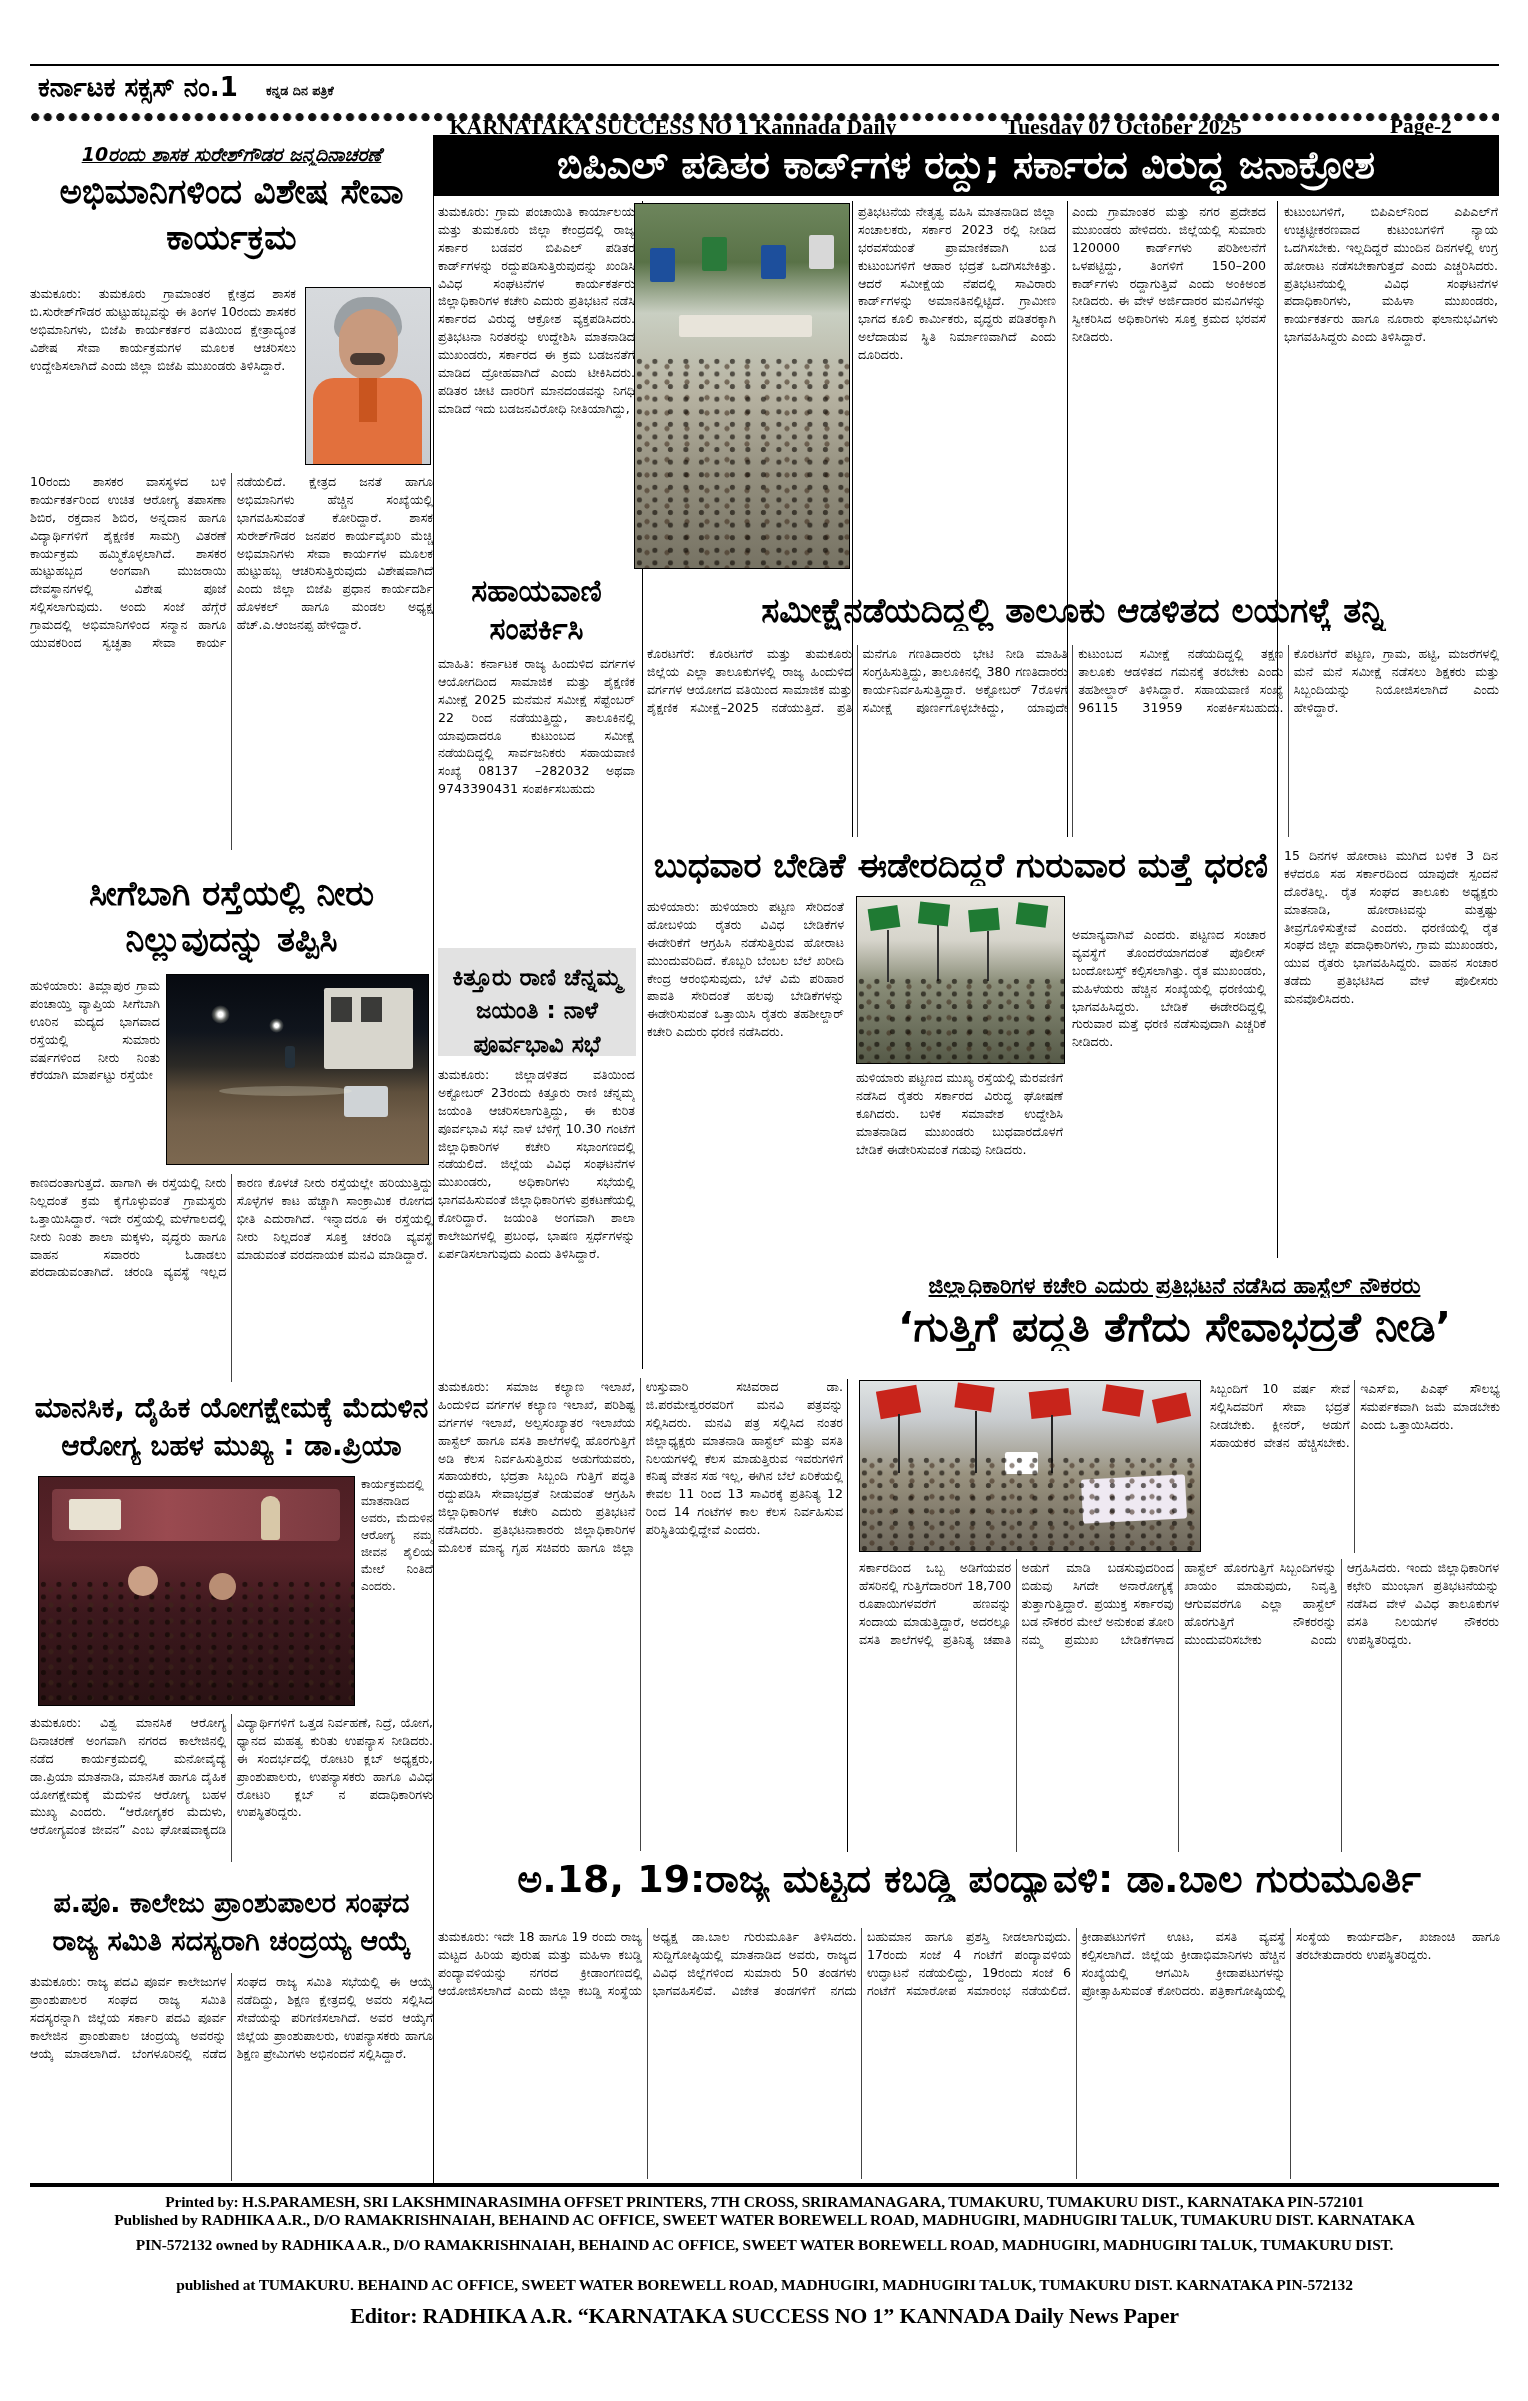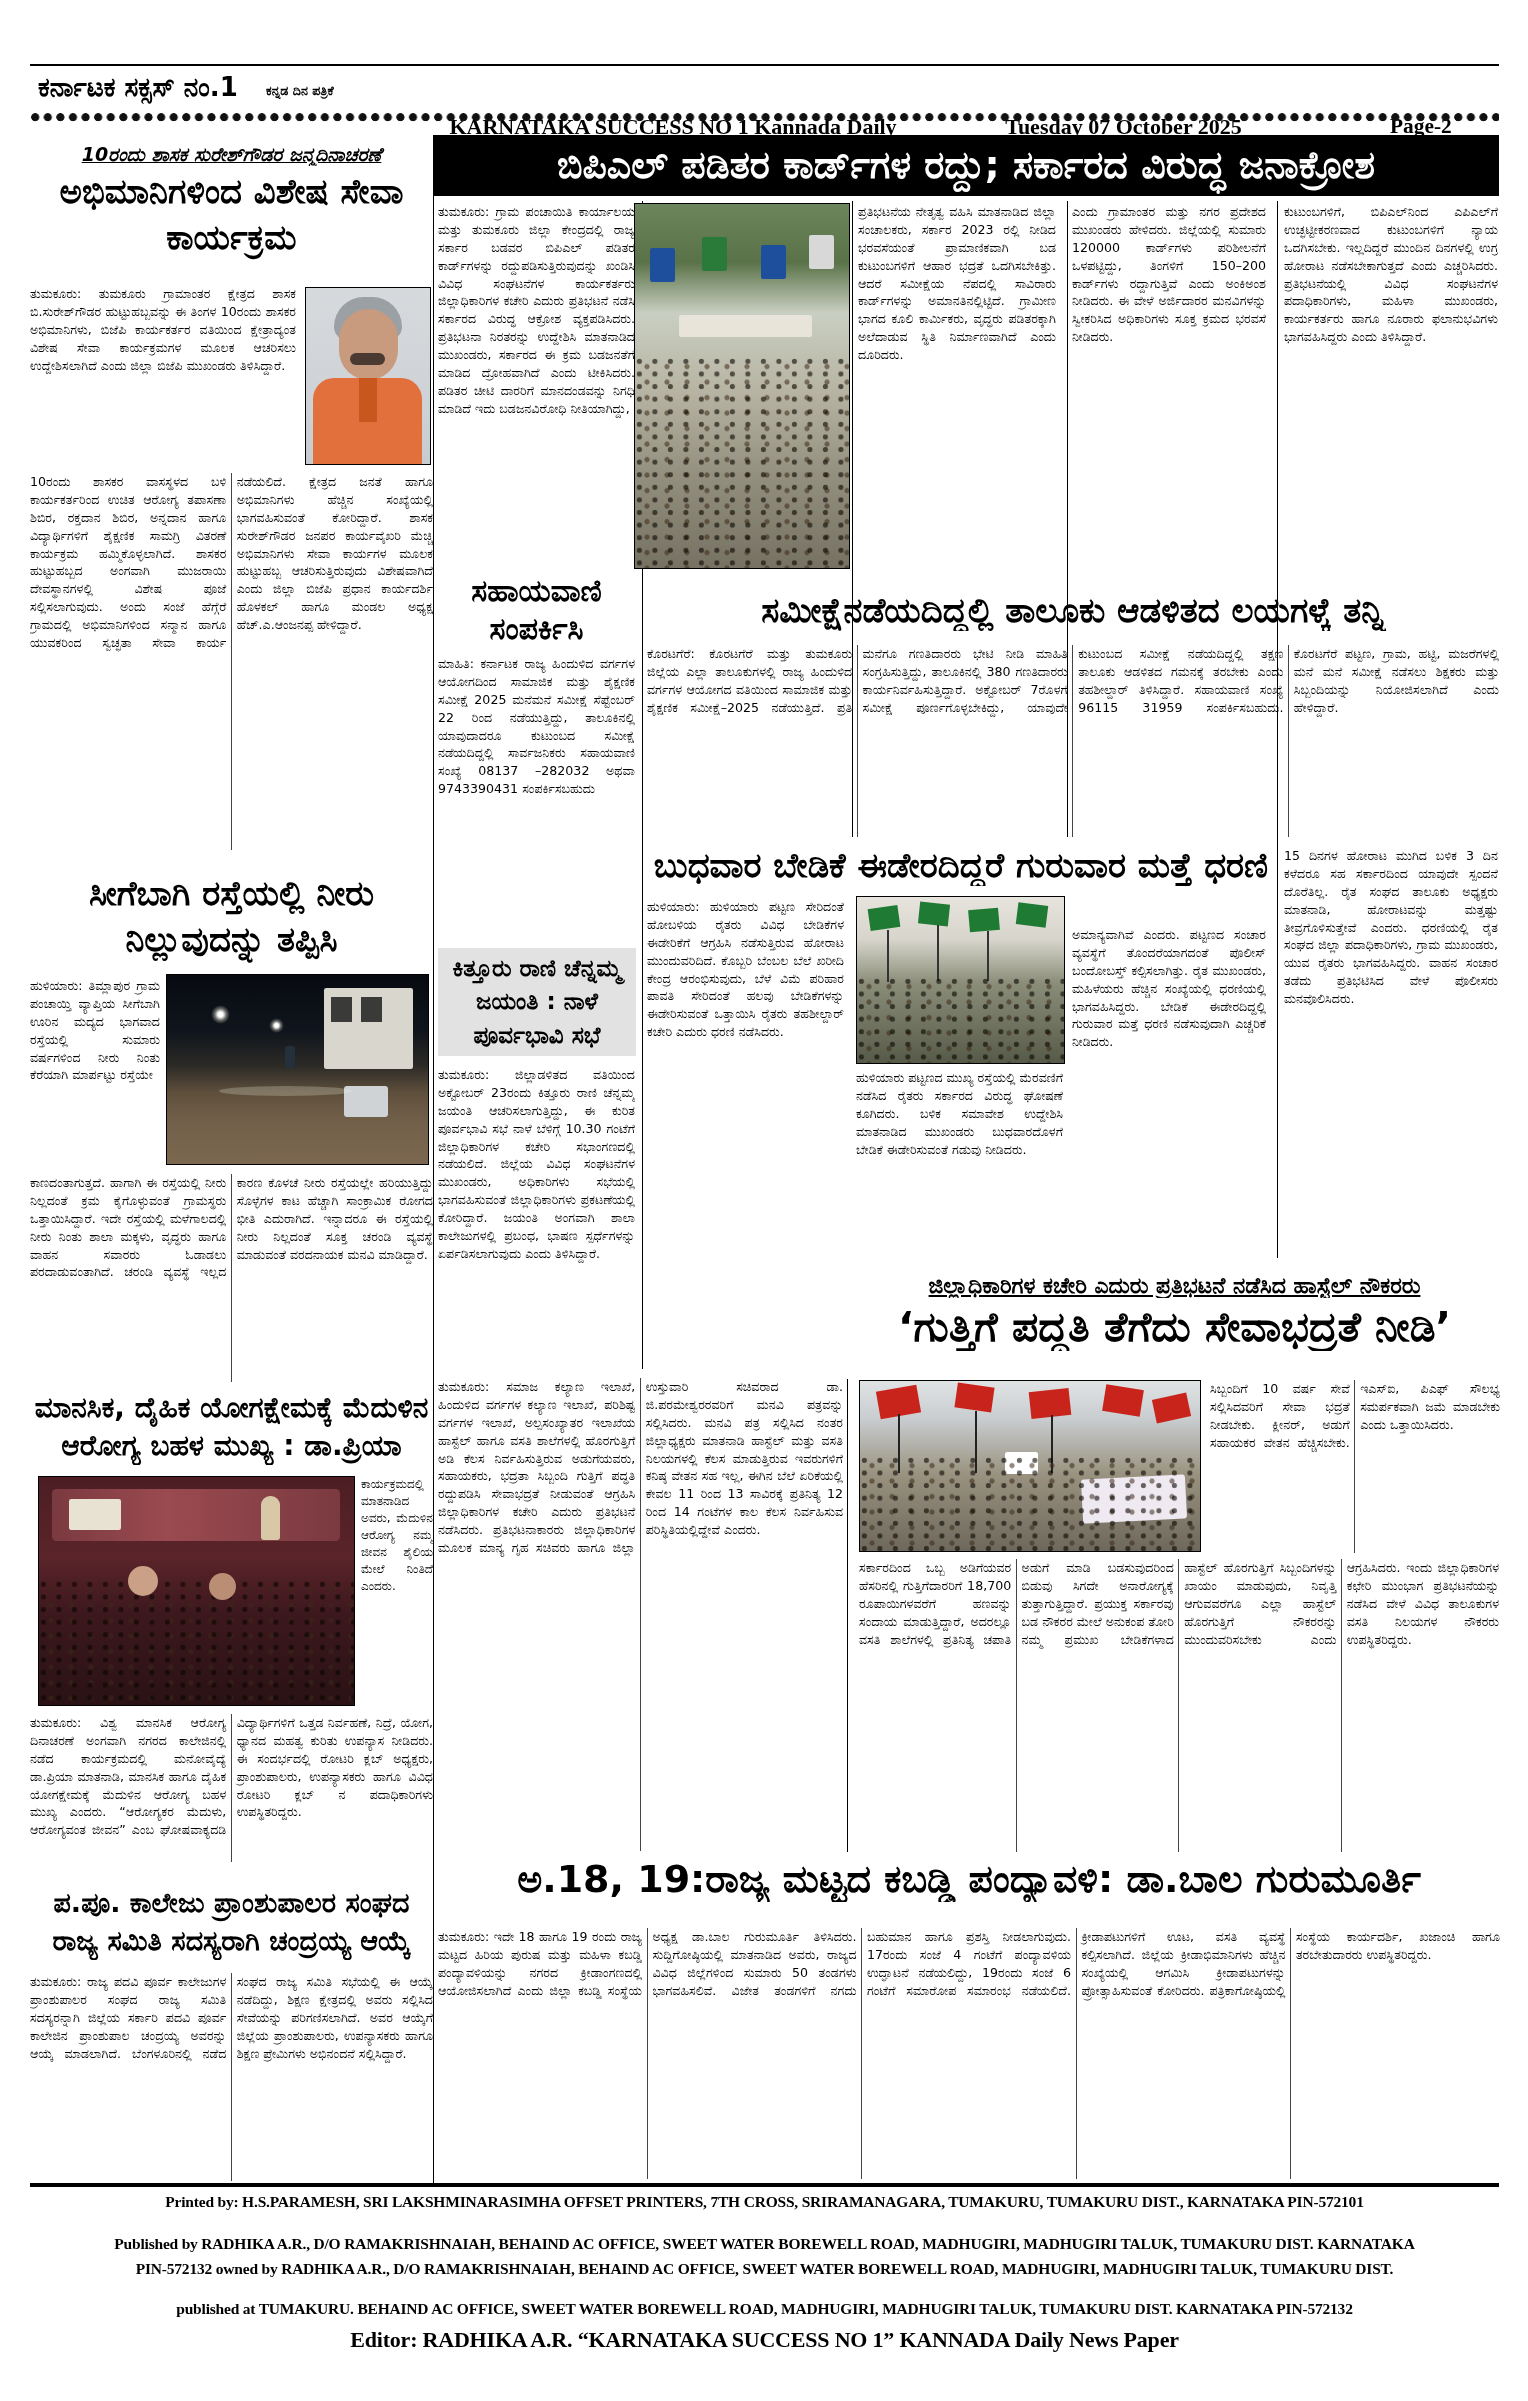--- a/index.html
+++ b/index.html
@@ -102,21 +102,21 @@
   </div>
   <div class="abs hl" style="left:438px;top:572px;width:197px;font-size:30px;line-height:1.25;">ಸಹಾಯವಾಣಿ ಸಂಪರ್ಕಿಸಿ</div>
   <div class="abs k" style="left:438px;top:655px;width:197px;height:285px;">ಮಾಹಿತಿ: ಕರ್ನಾಟಕ ರಾಜ್ಯ ಹಿಂದುಳಿದ ವರ್ಗಗಳ ಆಯೋಗದಿಂದ ಸಾಮಾಜಿಕ ಮತ್ತು ಶೈಕ್ಷಣಿಕ ಸಮೀಕ್ಷೆ 2025 ಮನೆಮನೆ ಸಮೀಕ್ಷೆ ಸೆಪ್ಟೆಂಬರ್ 22 ರಿಂದ ನಡೆಯುತ್ತಿದ್ದು, ತಾಲೂಕಿನಲ್ಲಿ ಯಾವುದಾದರೂ ಕುಟುಂಬದ ಸಮೀಕ್ಷೆ ನಡೆಯದಿದ್ದಲ್ಲಿ ಸಾರ್ವಜನಿಕರು ಸಹಾಯವಾಣಿ ಸಂಖ್ಯೆ 08137 –282032 ಅಥವಾ 9743390431 ಸಂಪರ್ಕಿಸಬಹುದು</div>
   <div class="abs k" style="left:858px;top:203px;width:198px;height:380px;">ಪ್ರತಿಭಟನೆಯ ನೇತೃತ್ವ ವಹಿಸಿ ಮಾತನಾಡಿದ ಜಿಲ್ಲಾ ಸಂಚಾಲಕರು, ಸರ್ಕಾರ 2023 ರಲ್ಲಿ ನೀಡಿದ ಭರವಸೆಯಂತೆ ಪ್ರಾಮಾಣಿಕವಾಗಿ ಬಡ ಕುಟುಂಬಗಳಿಗೆ ಆಹಾರ ಭದ್ರತೆ ಒದಗಿಸಬೇಕಿತ್ತು. ಆದರೆ ಸಮೀಕ್ಷೆಯ ನೆಪದಲ್ಲಿ ಸಾವಿರಾರು ಕಾರ್ಡ್‌ಗಳನ್ನು ಅಮಾನತಿನಲ್ಲಿಟ್ಟಿದೆ. ಗ್ರಾಮೀಣ ಭಾಗದ ಕೂಲಿ ಕಾರ್ಮಿಕರು, ವೃದ್ಧರು ಪಡಿತರಕ್ಕಾಗಿ ಅಲೆದಾಡುವ ಸ್ಥಿತಿ ನಿರ್ಮಾಣವಾಗಿದೆ ಎಂದು ದೂರಿದರು.</div>
   <div class="abs k" style="left:1072px;top:203px;width:194px;height:380px;">ಎಂದು ಗ್ರಾಮಾಂತರ ಮತ್ತು ನಗರ ಪ್ರದೇಶದ ಮುಖಂಡರು ಹೇಳಿದರು. ಜಿಲ್ಲೆಯಲ್ಲಿ ಸುಮಾರು 120000 ಕಾರ್ಡ್‌ಗಳು ಪರಿಶೀಲನೆಗೆ ಒಳಪಟ್ಟಿದ್ದು, ತಿಂಗಳಿಗೆ 150–200 ಕಾರ್ಡ್‌ಗಳು ರದ್ದಾಗುತ್ತಿವೆ ಎಂದು ಅಂಕಿಅಂಶ ನೀಡಿದರು. ಈ ವೇಳೆ ಅರ್ಜಿದಾರರ ಮನವಿಗಳನ್ನು ಸ್ವೀಕರಿಸಿದ ಅಧಿಕಾರಿಗಳು ಸೂಕ್ತ ಕ್ರಮದ ಭರವಸೆ ನೀಡಿದರು.</div>
   <div class="abs k" style="left:1284px;top:203px;width:214px;height:380px;">ಕುಟುಂಬಗಳಿಗೆ, ಬಿಪಿಎಲ್‌ನಿಂದ ಎಪಿಎಲ್‌ಗೆ ಉಚ್ಛಟ್ಟೀಕರಣವಾದ ಕುಟುಂಬಗಳಿಗೆ ನ್ಯಾಯ ಒದಗಿಸಬೇಕು. ಇಲ್ಲದಿದ್ದರೆ ಮುಂದಿನ ದಿನಗಳಲ್ಲಿ ಉಗ್ರ ಹೋರಾಟ ನಡೆಸಬೇಕಾಗುತ್ತದೆ ಎಂದು ಎಚ್ಚರಿಸಿದರು. ಪ್ರತಿಭಟನೆಯಲ್ಲಿ ವಿವಿಧ ಸಂಘಟನೆಗಳ ಪದಾಧಿಕಾರಿಗಳು, ಮಹಿಳಾ ಮುಖಂಡರು, ಕಾರ್ಯಕರ್ತರು ಹಾಗೂ ನೂರಾರು ಫಲಾನುಭವಿಗಳು ಭಾಗವಹಿಸಿದ್ದರು ಎಂದು ತಿಳಿಸಿದ್ದಾರೆ.</div>
 
   <div class="abs hl" style="left:647px;top:590px;width:852px;font-size:34px;white-space:nowrap;">ಸಮೀಕ್ಷೆನಡೆಯದಿದ್ದಲ್ಲಿ ತಾಲೂಕು ಆಡಳಿತದ ಲಯಗಳ್ಕೆ ತನ್ನಿ</div>
   <div class="abs k c4" style="left:647px;top:645px;width:852px;height:192px;">ಕೊರಟಗೆರೆ: ಕೊರಟಗೆರೆ ಮತ್ತು ತುಮಕೂರು ಜಿಲ್ಲೆಯ ಎಲ್ಲಾ ತಾಲೂಕುಗಳಲ್ಲಿ ರಾಜ್ಯ ಹಿಂದುಳಿದ ವರ್ಗಗಳ ಆಯೋಗದ ವತಿಯಿಂದ ಸಾಮಾಜಿಕ ಮತ್ತು ಶೈಕ್ಷಣಿಕ ಸಮೀಕ್ಷೆ–2025 ನಡೆಯುತ್ತಿದೆ. ಪ್ರತಿ ಮನೆಗೂ ಗಣತಿದಾರರು ಭೇಟಿ ನೀಡಿ ಮಾಹಿತಿ ಸಂಗ್ರಹಿಸುತ್ತಿದ್ದು, ತಾಲೂಕಿನಲ್ಲಿ 380 ಗಣತಿದಾರರು ಕಾರ್ಯನಿರ್ವಹಿಸುತ್ತಿದ್ದಾರೆ. ಅಕ್ಟೋಬರ್ 7ರೊಳಗೆ ಸಮೀಕ್ಷೆ ಪೂರ್ಣಗೊಳ್ಳಬೇಕಿದ್ದು, ಯಾವುದೇ ಕುಟುಂಬದ ಸಮೀಕ್ಷೆ ನಡೆಯದಿದ್ದಲ್ಲಿ ತಕ್ಷಣ ತಾಲೂಕು ಆಡಳಿತದ ಗಮನಕ್ಕೆ ತರಬೇಕು ಎಂದು ತಹಶೀಲ್ದಾರ್ ತಿಳಿಸಿದ್ದಾರೆ. ಸಹಾಯವಾಣಿ ಸಂಖ್ಯೆ 96115 31959 ಸಂಪರ್ಕಿಸಬಹುದು. ಕೊರಟಗೆರೆ ಪಟ್ಟಣ, ಗ್ರಾಮ, ಹಟ್ಟಿ, ಮಜರೆಗಳಲ್ಲಿ ಮನೆ ಮನೆ ಸಮೀಕ್ಷೆ ನಡೆಸಲು ಶಿಕ್ಷಕರು ಮತ್ತು ಸಿಬ್ಬಂದಿಯನ್ನು ನಿಯೋಜಿಸಲಾಗಿದೆ ಎಂದು ಹೇಳಿದ್ದಾರೆ.</div>
 
-  <div class="abs graybox" style="left:438px;top:948px;width:198px;height:108px;font-size:23px;line-height:1.45;padding-top:4px;box-sizing:border-box;">ಕಿತ್ತೂರು ರಾಣಿ ಚೆನ್ನಮ್ಮ ಜಯಂತಿ : ನಾಳೆ ಪೂರ್ವಭಾವಿ ಸಭೆ</div>
+  <div class="abs graybox" style="left:438px;top:948px;width:198px;height:108px;font-size:23px;line-height:1.45;padding-top:13px;box-sizing:border-box;">ಕಿತ್ತೂರು ರಾಣಿ ಚೆನ್ನಮ್ಮ ಜಯಂತಿ : ನಾಳೆ ಪೂರ್ವಭಾವಿ ಸಭೆ</div>
   <div class="abs k" style="left:438px;top:1066px;width:197px;height:302px;">ತುಮಕೂರು: ಜಿಲ್ಲಾಡಳಿತದ ವತಿಯಿಂದ ಅಕ್ಟೋಬರ್ 23ರಂದು ಕಿತ್ತೂರು ರಾಣಿ ಚೆನ್ನಮ್ಮ ಜಯಂತಿ ಆಚರಿಸಲಾಗುತ್ತಿದ್ದು, ಈ ಕುರಿತ ಪೂರ್ವಭಾವಿ ಸಭೆ ನಾಳೆ ಬೆಳಿಗ್ಗೆ 10.30 ಗಂಟೆಗೆ ಜಿಲ್ಲಾಧಿಕಾರಿಗಳ ಕಚೇರಿ ಸಭಾಂಗಣದಲ್ಲಿ ನಡೆಯಲಿದೆ. ಜಿಲ್ಲೆಯ ವಿವಿಧ ಸಂಘಟನೆಗಳ ಮುಖಂಡರು, ಅಧಿಕಾರಿಗಳು ಸಭೆಯಲ್ಲಿ ಭಾಗವಹಿಸುವಂತೆ ಜಿಲ್ಲಾಧಿಕಾರಿಗಳು ಪ್ರಕಟಣೆಯಲ್ಲಿ ಕೋರಿದ್ದಾರೆ. ಜಯಂತಿ ಅಂಗವಾಗಿ ಶಾಲಾ ಕಾಲೇಜುಗಳಲ್ಲಿ ಪ್ರಬಂಧ, ಭಾಷಣ ಸ್ಪರ್ಧೆಗಳನ್ನು ಏರ್ಪಡಿಸಲಾಗುವುದು ಎಂದು ತಿಳಿಸಿದ್ದಾರೆ.</div>
 
   <div class="abs hl" style="left:647px;top:845px;width:628px;font-size:34px;white-space:nowrap;">ಬುಧವಾರ ಬೇಡಿಕೆ ಈಡೇರದಿದ್ದರೆ ಗುರುವಾರ ಮತ್ತೆ ಧರಣಿ</div>
   <div class="abs k" style="left:647px;top:898px;width:197px;height:359px;">ಹುಳಿಯಾರು: ಹುಳಿಯಾರು ಪಟ್ಟಣ ಸೇರಿದಂತೆ ಹೋಬಳಿಯ ರೈತರು ವಿವಿಧ ಬೇಡಿಕೆಗಳ ಈಡೇರಿಕೆಗೆ ಆಗ್ರಹಿಸಿ ನಡೆಸುತ್ತಿರುವ ಹೋರಾಟ ಮುಂದುವರಿದಿದೆ. ಕೊಬ್ಬರಿ ಬೆಂಬಲ ಬೆಲೆ ಖರೀದಿ ಕೇಂದ್ರ ಆರಂಭಿಸುವುದು, ಬೆಳೆ ವಿಮೆ ಪರಿಹಾರ ಪಾವತಿ ಸೇರಿದಂತೆ ಹಲವು ಬೇಡಿಕೆಗಳನ್ನು ಈಡೇರಿಸುವಂತೆ ಒತ್ತಾಯಿಸಿ ರೈತರು ತಹಶೀಲ್ದಾರ್ ಕಚೇರಿ ಎದುರು ಧರಣಿ ನಡೆಸಿದರು.</div>
   <div class="photo" style="left:856px;top:896px;width:207px;height:166px;background:linear-gradient(180deg,#e6e4dc 0%,#d6d4cb 26%,#8a8d78 52%,#565a48 100%);">
     <span style="left:12px;top:10.4px;width:30px;height:22px;background:#1f7a33;transform:rotate(-8deg);"></span>
     <span style="left:62px;top:6px;width:30px;height:22px;background:#1f7a33;transform:rotate(6deg);"></span>
     <span style="left:112px;top:12px;width:30px;height:22px;background:#1f7a33;transform:rotate(-5deg);"></span>
     <span style="left:160px;top:7.4px;width:30px;height:22px;background:#1f7a33;transform:rotate(7deg);"></span>
     <span style="left:30px;top:33px;width:1.5px;height:52px;background:#333;"></span>
@@ -146,20 +146,20 @@
   </div>
   <div class="abs k" style="left:1210px;top:1380px;width:290px;height:173px;column-count:2;column-gap:10.4px;column-rule:0.7px solid #444;">ಸಿಬ್ಬಂದಿಗೆ 10 ವರ್ಷ ಸೇವೆ ಸಲ್ಲಿಸಿದವರಿಗೆ ಸೇವಾ ಭದ್ರತೆ ನೀಡಬೇಕು. ಕ್ಲೀನರ್, ಅಡುಗೆ ಸಹಾಯಕರ ವೇತನ ಹೆಚ್ಚಿಸಬೇಕು. ಇಎಸ್‌ಐ, ಪಿಎಫ್ ಸೌಲಭ್ಯ ಸಮರ್ಪಕವಾಗಿ ಜಮೆ ಮಾಡಬೇಕು ಎಂದು ಒತ್ತಾಯಿಸಿದರು.</div>
   <div class="abs k c4" style="left:859px;top:1559px;width:640px;height:293px;">ಸರ್ಕಾರದಿಂದ ಒಬ್ಬ ಅಡಿಗೆಯವರ ಹೆಸರಿನಲ್ಲಿ ಗುತ್ತಿಗೆದಾರರಿಗೆ 18,700 ರೂಪಾಯಿಗಳವರೆಗೆ ಹಣವನ್ನು ಸಂದಾಯ ಮಾಡುತ್ತಿದ್ದಾರೆ, ಅದರಲ್ಲೂ ವಸತಿ ಶಾಲೆಗಳಲ್ಲಿ ಪ್ರತಿನಿತ್ಯ ಚಪಾತಿ ಅಡುಗೆ ಮಾಡಿ ಬಡಸುವುದರಿಂದ ಬಿಡುವು ಸಿಗದೇ ಅನಾರೋಗ್ಯಕ್ಕೆ ತುತ್ತಾಗುತ್ತಿದ್ದಾರೆ. ಪ್ರಯುಕ್ತ ಸರ್ಕಾರವು ಬಡ ನೌಕರರ ಮೇಲೆ ಅನುಕಂಪ ತೋರಿ ನಮ್ಮ ಪ್ರಮುಖ ಬೇಡಿಕೆಗಳಾದ ಹಾಸ್ಟೆಲ್ ಹೊರಗುತ್ತಿಗೆ ಸಿಬ್ಬಂದಿಗಳನ್ನು ಖಾಯಂ ಮಾಡುವುದು, ನಿವೃತ್ತಿ ಆಗುವವರೆಗೂ ಎಲ್ಲಾ ಹಾಸ್ಟೆಲ್ ಹೊರಗುತ್ತಿಗೆ ನೌಕರರನ್ನು ಮುಂದುವರಿಸಬೇಕು ಎಂದು ಆಗ್ರಹಿಸಿದರು. ಇಂದು ಜಿಲ್ಲಾಧಿಕಾರಿಗಳ ಕಛೇರಿ ಮುಂಭಾಗ ಪ್ರತಿಭಟನೆಯನ್ನು ನಡೆಸಿದ ವೇಳೆ ವಿವಿಧ ತಾಲೂಕುಗಳ ವಸತಿ ನಿಲಯಗಳ ನೌಕರರು ಉಪಸ್ಥಿತರಿದ್ದರು.</div>
 
   <div class="abs hl" style="left:438px;top:1857px;width:1062px;font-size:38px;white-space:nowrap;">ಅ.18, 19:ರಾಜ್ಯ ಮಟ್ಟದ ಕಬಡ್ಡಿ ಪಂದ್ಯಾವಳಿ: ಡಾ.ಬಾಲ ಗುರುಮೂರ್ತಿ</div>
   <div class="abs k c5" style="left:438px;top:1928px;width:1062px;height:251px;">ತುಮಕೂರು: ಇದೇ 18 ಹಾಗೂ 19 ರಂದು ರಾಜ್ಯ ಮಟ್ಟದ ಹಿರಿಯ ಪುರುಷ ಮತ್ತು ಮಹಿಳಾ ಕಬಡ್ಡಿ ಪಂದ್ಯಾವಳಿಯನ್ನು ನಗರದ ಕ್ರೀಡಾಂಗಣದಲ್ಲಿ ಆಯೋಜಿಸಲಾಗಿದೆ ಎಂದು ಜಿಲ್ಲಾ ಕಬಡ್ಡಿ ಸಂಸ್ಥೆಯ ಅಧ್ಯಕ್ಷ ಡಾ.ಬಾಲ ಗುರುಮೂರ್ತಿ ತಿಳಿಸಿದರು. ಸುದ್ದಿಗೋಷ್ಠಿಯಲ್ಲಿ ಮಾತನಾಡಿದ ಅವರು, ರಾಜ್ಯದ ವಿವಿಧ ಜಿಲ್ಲೆಗಳಿಂದ ಸುಮಾರು 50 ತಂಡಗಳು ಭಾಗವಹಿಸಲಿವೆ. ವಿಜೇತ ತಂಡಗಳಿಗೆ ನಗದು ಬಹುಮಾನ ಹಾಗೂ ಪ್ರಶಸ್ತಿ ನೀಡಲಾಗುವುದು. 17ರಂದು ಸಂಜೆ 4 ಗಂಟೆಗೆ ಪಂದ್ಯಾವಳಿಯ ಉದ್ಘಾಟನೆ ನಡೆಯಲಿದ್ದು, 19ರಂದು ಸಂಜೆ 6 ಗಂಟೆಗೆ ಸಮಾರೋಪ ಸಮಾರಂಭ ನಡೆಯಲಿದೆ. ಕ್ರೀಡಾಪಟುಗಳಿಗೆ ಊಟ, ವಸತಿ ವ್ಯವಸ್ಥೆ ಕಲ್ಪಿಸಲಾಗಿದೆ. ಜಿಲ್ಲೆಯ ಕ್ರೀಡಾಭಿಮಾನಿಗಳು ಹೆಚ್ಚಿನ ಸಂಖ್ಯೆಯಲ್ಲಿ ಆಗಮಿಸಿ ಕ್ರೀಡಾಪಟುಗಳನ್ನು ಪ್ರೋತ್ಸಾಹಿಸುವಂತೆ ಕೋರಿದರು. ಪತ್ರಿಕಾಗೋಷ್ಠಿಯಲ್ಲಿ ಸಂಸ್ಥೆಯ ಕಾರ್ಯದರ್ಶಿ, ಖಜಾಂಚಿ ಹಾಗೂ ತರಬೇತುದಾರರು ಉಪಸ್ಥಿತರಿದ್ದರು.</div>
 
   <div class="abs rule-h" style="left:30px;top:2183px;width:1469px;height:3.7px;"></div>
   <div class="abs" style="left:30px;top:2193px;width:1469px;">
     <div class="footer-line">Printed by: H.S.PARAMESH, SRI LAKSHMINARASIMHA OFFSET PRINTERS, 7TH CROSS, SRIRAMANAGARA, TUMAKURU, TUMAKURU DIST., KARNATAKA PIN-572101</div>
-    <div class="footer-line" style="margin-top:24px;">Published by RADHIKA A.R., D/O RAMAKRISHNAIAH, BEHAIND AC OFFICE, SWEET WATER BOREWELL ROAD, MADHUGIRI, MADHUGIRI TALUK, TUMAKURU DIST. KARNATAKA</div>
+    <div class="footer-line" style="margin-top:0;">Published by RADHIKA A.R., D/O RAMAKRISHNAIAH, BEHAIND AC OFFICE, SWEET WATER BOREWELL ROAD, MADHUGIRI, MADHUGIRI TALUK, TUMAKURU DIST. KARNATAKA</div>
     <div class="footer-line" style="margin-top:6.7px;">PIN-572132   owned by RADHIKA A.R., D/O RAMAKRISHNAIAH, BEHAIND AC OFFICE, SWEET WATER BOREWELL ROAD, MADHUGIRI, MADHUGIRI TALUK, TUMAKURU DIST.</div>
     <div class="footer-line" style="margin-top:22px;">published at TUMAKURU. BEHAIND AC OFFICE, SWEET WATER BOREWELL ROAD, MADHUGIRI, MADHUGIRI TALUK, TUMAKURU DIST. KARNATAKA PIN-572132</div>
     <div class="footer-line" style="margin-top:9px;font-size:22px;">Editor: RADHIKA A.R.   “KARNATAKA SUCCESS NO 1”  KANNADA Daily News Paper</div>
   </div>
 
 </div>
 
 
 </body></html>

